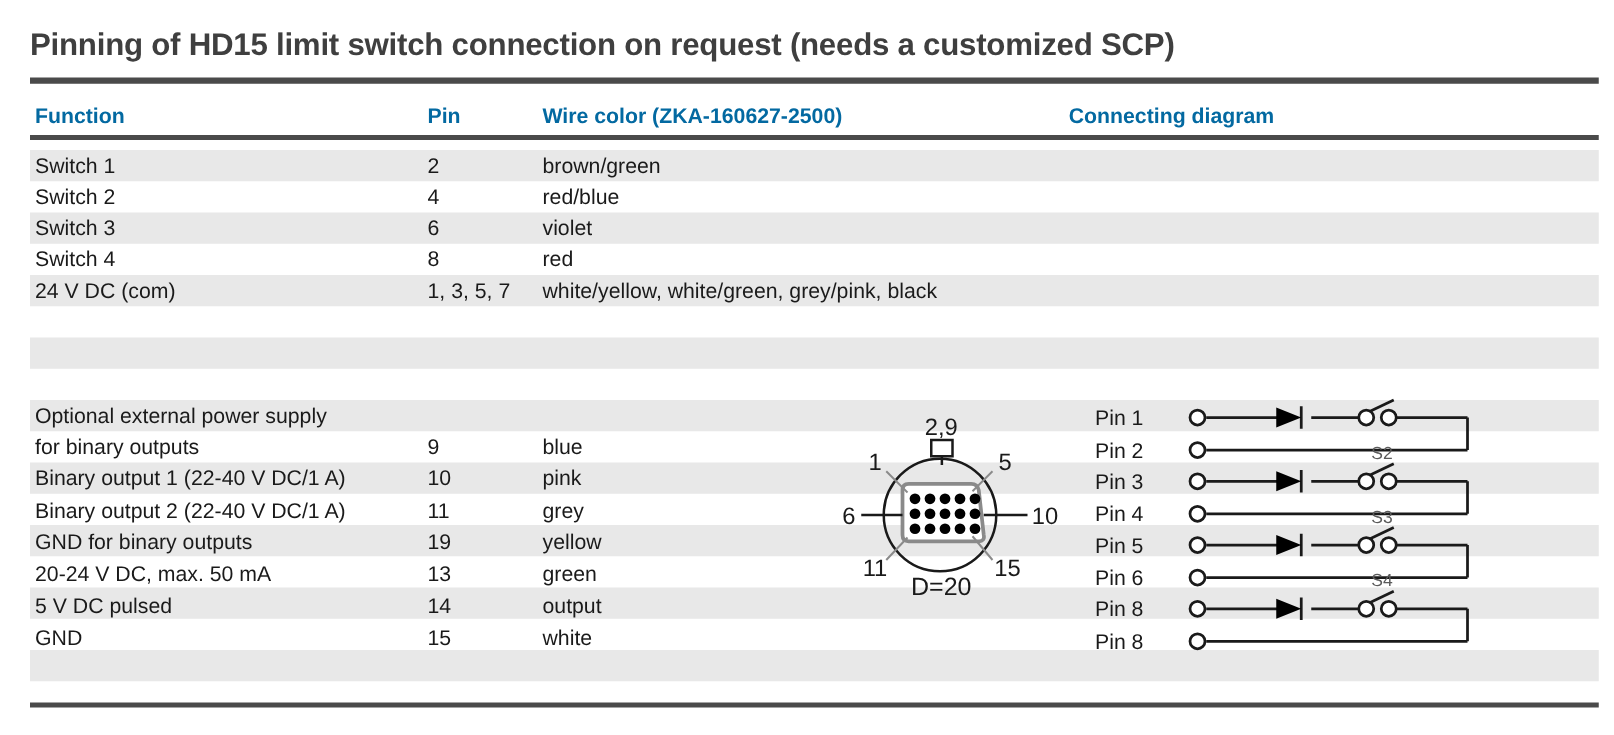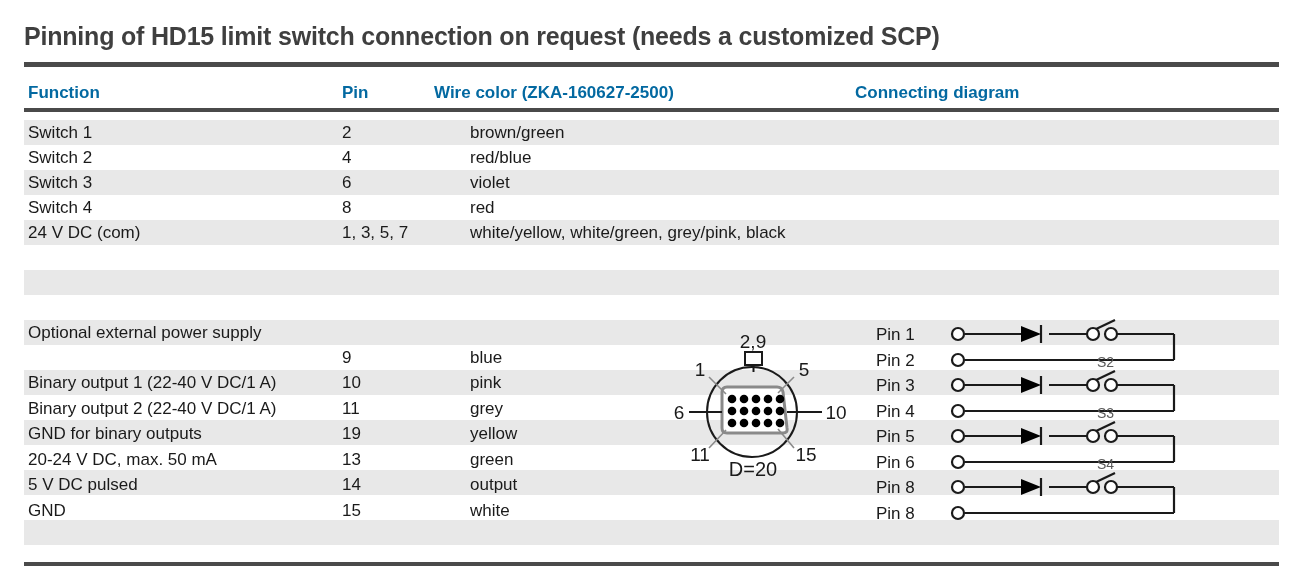--- a/index.html
+++ b/index.html
@@ -37,21 +37,21 @@
   
   .stripe{position:absolute;left:20px;width:1255px;height:25px;background:#e8e8e8;}
 
   
   .cell{
     position:absolute;font-size:17px;color:#1a1a1a;white-space:nowrap;
     line-height:25px;height:25px;
   }
   .c-func{left:24px;}
   .c-pin{left:338px;}
-  .c-wire{left:430px;margin-left:36px;}
+  .c-wire{left:430px;}
 
   
   .connector{position:absolute;left:650px;top:328px;width:215px;height:165px;}
   .connector svg{display:block;}
 
   
   .circuit{position:absolute;left:865px;top:318px;width:320px;height:235px;}
   .circuit svg{display:block;}
 
   .pinlabel{
@@ -101,20 +101,21 @@
   <div class="cell c-wire" style="top:195px">red</div>
 
   <div class="cell c-func" style="top:220px">24 V DC (com)</div>
   <div class="cell c-pin" style="top:220px">1, 3, 5, 7</div>
   <div class="cell c-func" style="top:320px">Optional external power supply</div>
 
   <div class="cell c-wire" style="top:220px">white/yellow, white/green, grey/pink, black</div>
   <div class="cell c-pin" style="top:320px"></div>
   <div class="cell c-wire" style="top:320px"></div>
 
+  <div class="cell c-func" style="top:345px">for binary outputs</div>
   <div class="cell c-pin" style="top:345px">9</div>
   <div class="cell c-wire" style="top:345px">blue</div>
 
   <div class="cell c-func" style="top:370px">Binary output 1 (22-40 V DC/1 A)</div>
   <div class="cell c-pin" style="top:370px">10</div>
   <div class="cell c-wire" style="top:370px">pink</div>
 
   <div class="cell c-func" style="top:396px">Binary output 2 (22-40 V DC/1 A)</div>
   <div class="cell c-pin" style="top:396px">11</div>
   <div class="cell c-wire" style="top:396px">grey</div>

